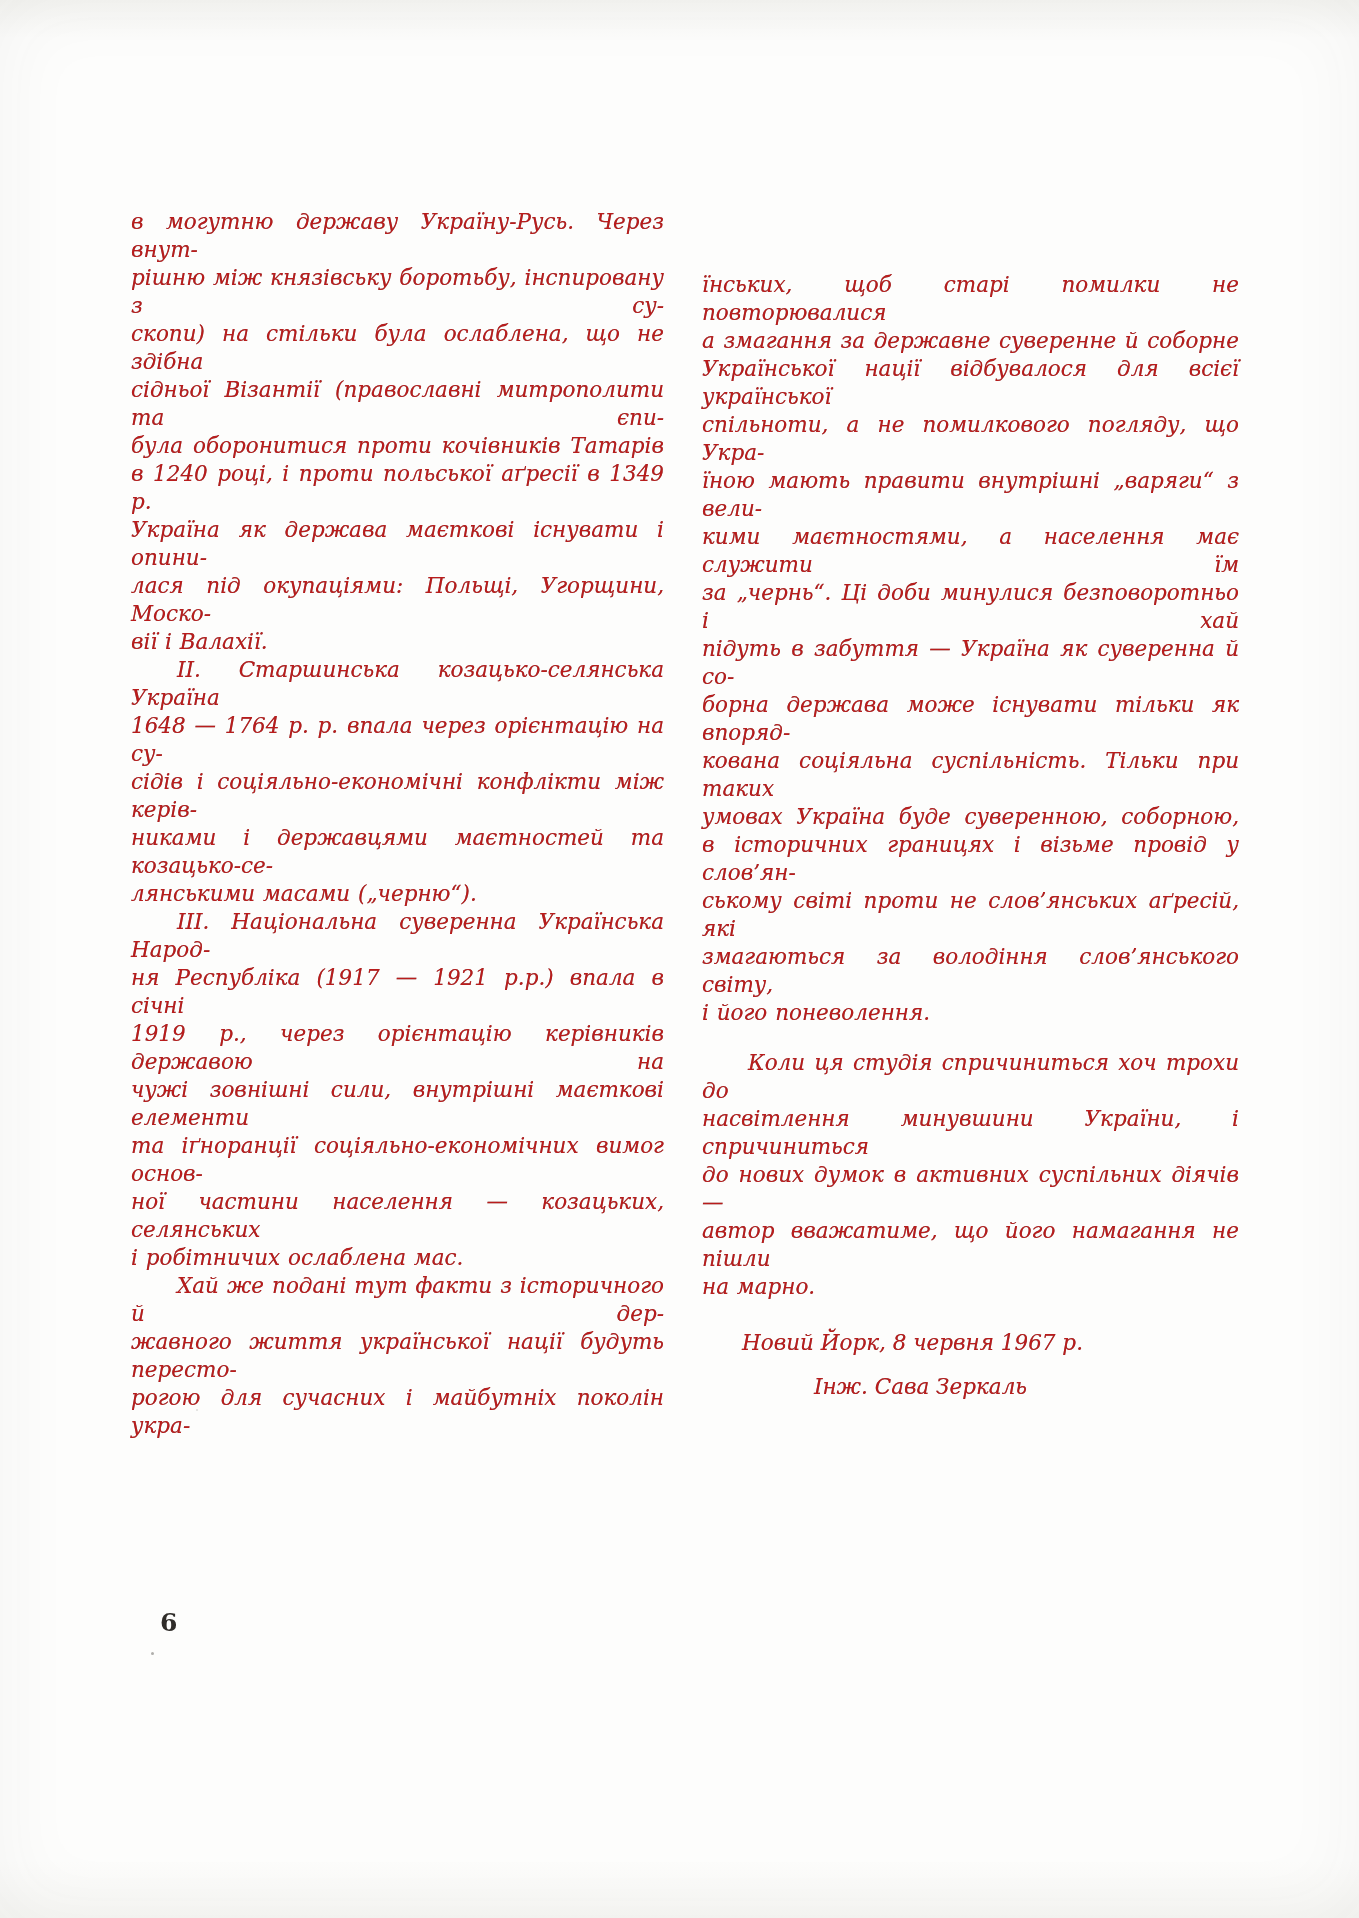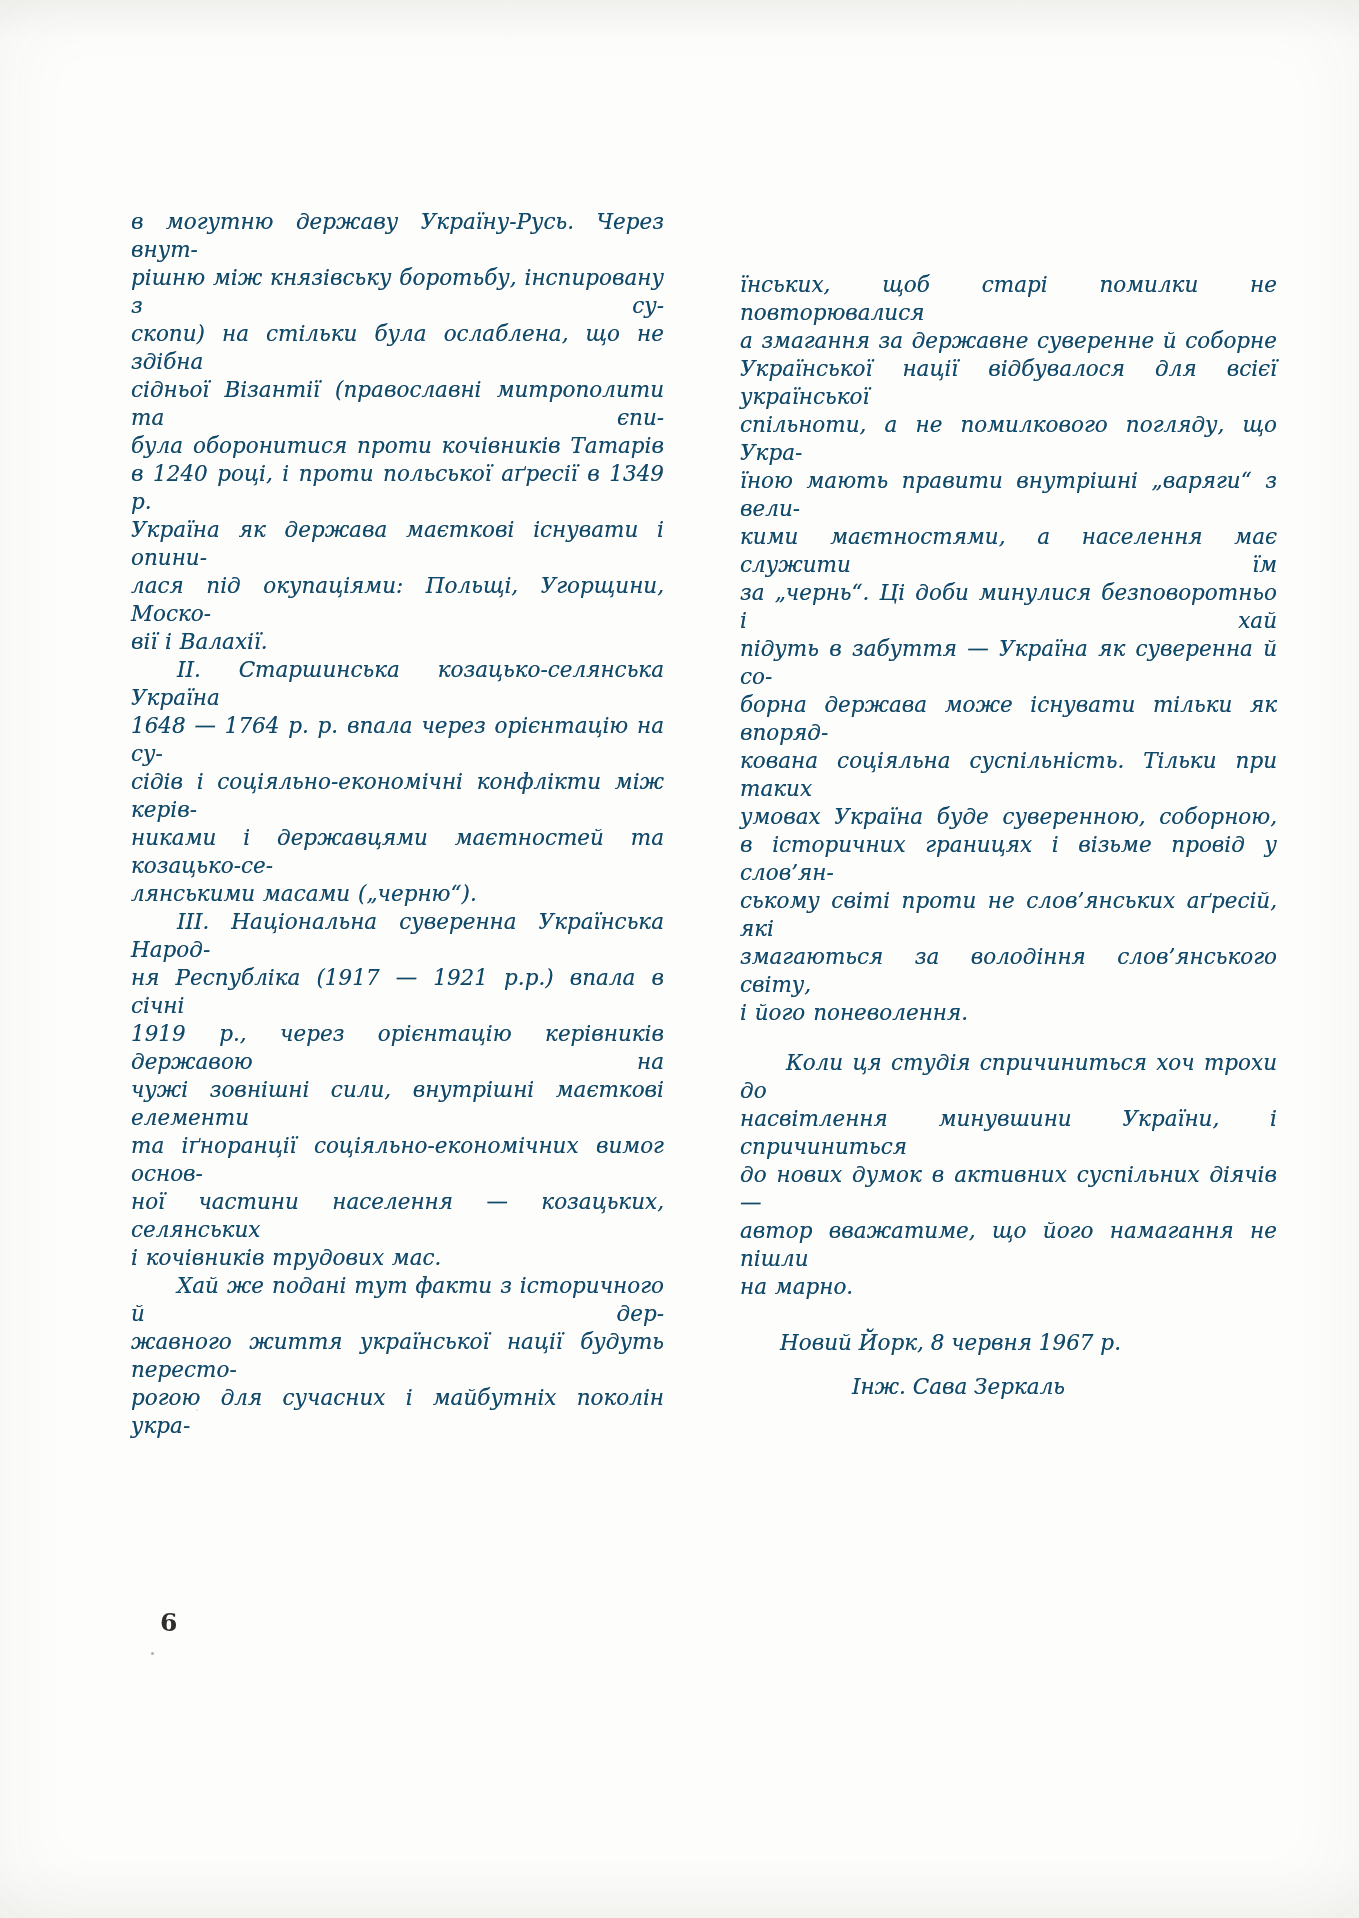--- a/index.html
+++ b/index.html
@@ -19,25 +19,25 @@
     position: absolute;
     inset: 0;
     background: linear-gradient(180deg, #f5f5f2 0%, #fdfdfc 2%, #fdfdfc 97%, #f7f7f4 100%);
     box-shadow: inset 0 0 80px rgba(60,60,50,0.05);
   }
   .column {
     position: absolute;
     font-style: italic;
     font-size: 21.5px;
     line-height: 28px;
-    color: #0c4a6e;
+    color: #b91c1c;
     text-shadow: 0 0 0.5px rgba(47,44,41,0.55);
   }
   .column-left  { left: 131px; top: 208px; width: 533px; }
-  .column-right { left: 740px; top: 271px; width: 537px; }
+  .column-right { left: 702px; top: 271px; width: 537px; }
   .paragraph { margin: 0; padding: 0; }
   .paragraph.gap-before { margin-top: 22px; }
   .line {
     display: block;
     text-align: justify;
     text-align-last: justify;
     word-spacing: 1px;
   }
   .line.last { text-align-last: left; }
   .line.indent { text-indent: 46px; }
@@ -93,21 +93,21 @@
       <span class="line">никами і державцями маєтностей та козацько-се-</span>
       <span class="line last">лянськими масами („черню“).</span>
     </p>
     <p class="paragraph">
       <span class="line indent">III. Національна суверенна Українська Народ-</span>
       <span class="line">ня Республіка (1917 — 1921 р.р.) впала в січні</span>
       <span class="line">1919 р., через орієнтацію керівників державою на</span>
       <span class="line">чужі зовнішні сили, внутрішні маєткові елементи</span>
       <span class="line">та іґноранції соціяльно-економічних вимог основ-</span>
       <span class="line">ної частини населення — козацьких, селянських</span>
-      <span class="line last">і кочівників трудових мас.</span>
+      <span class="line last">і робітничих ослаблена мас.</span>
     </p>
     <p class="paragraph">
       <span class="line indent">Хай же подані тут факти з історичного й дер-</span>
       <span class="line">жавного життя української нації будуть пересто-</span>
       <span class="line last">рогою для сучасних і майбутніх поколін укра-</span>
     </p>
   </div>
 
 <div class="column column-right">
   <div id="col-right-paragraphs">

